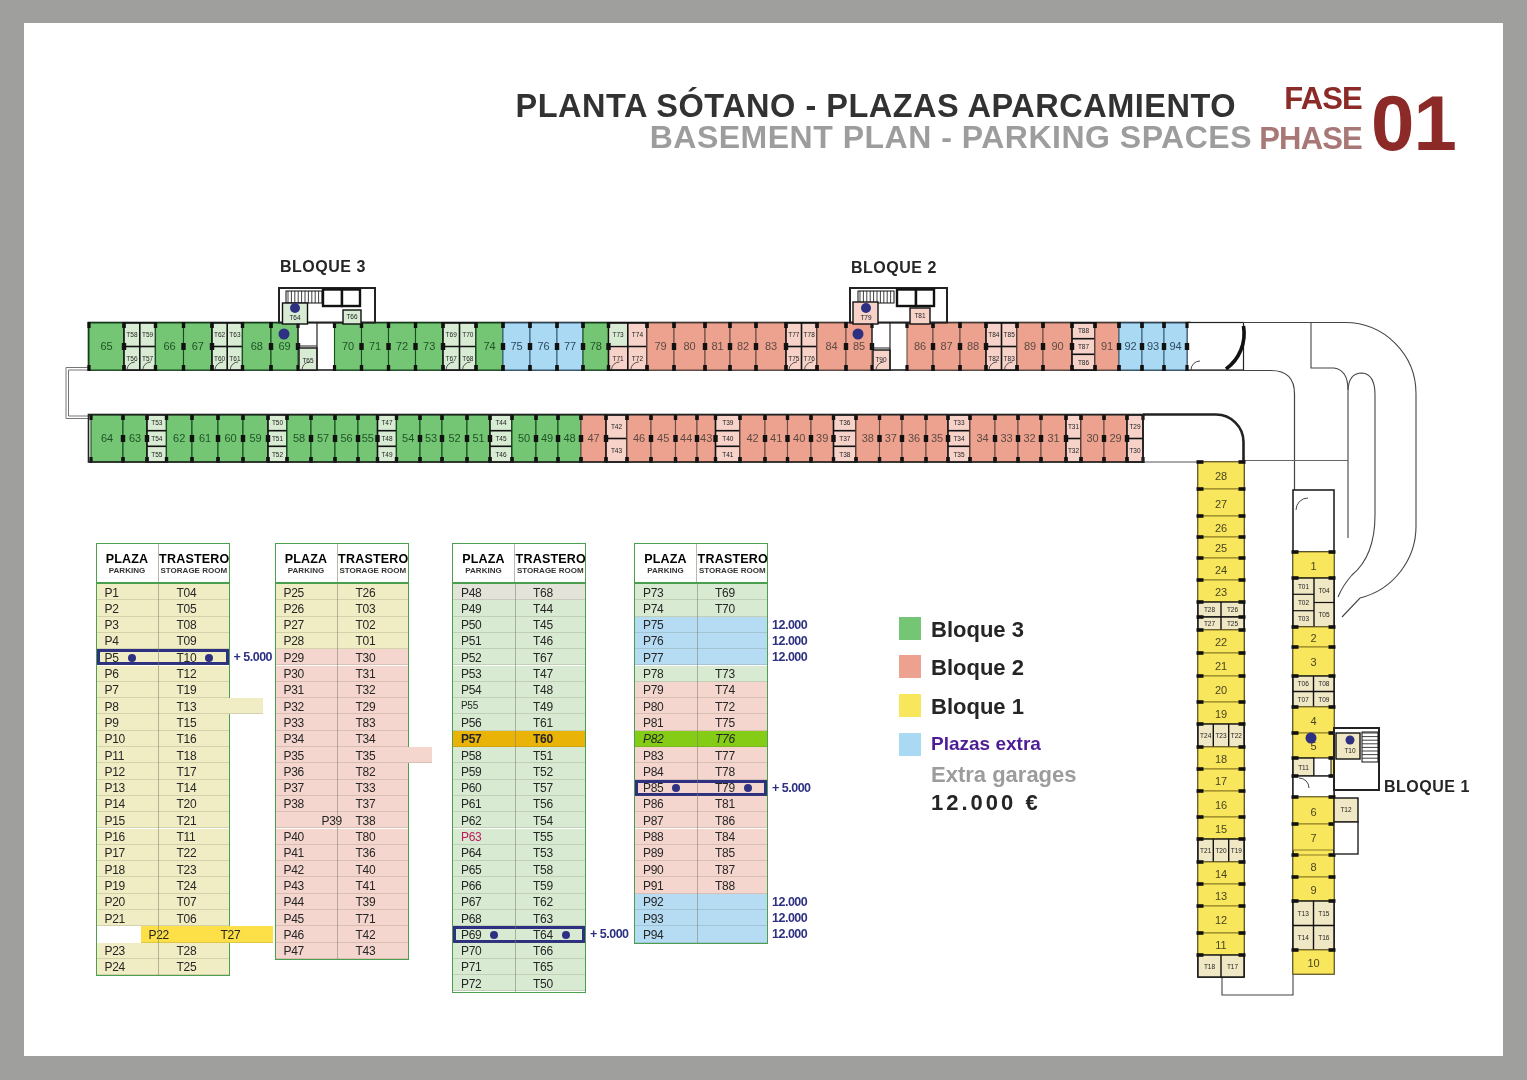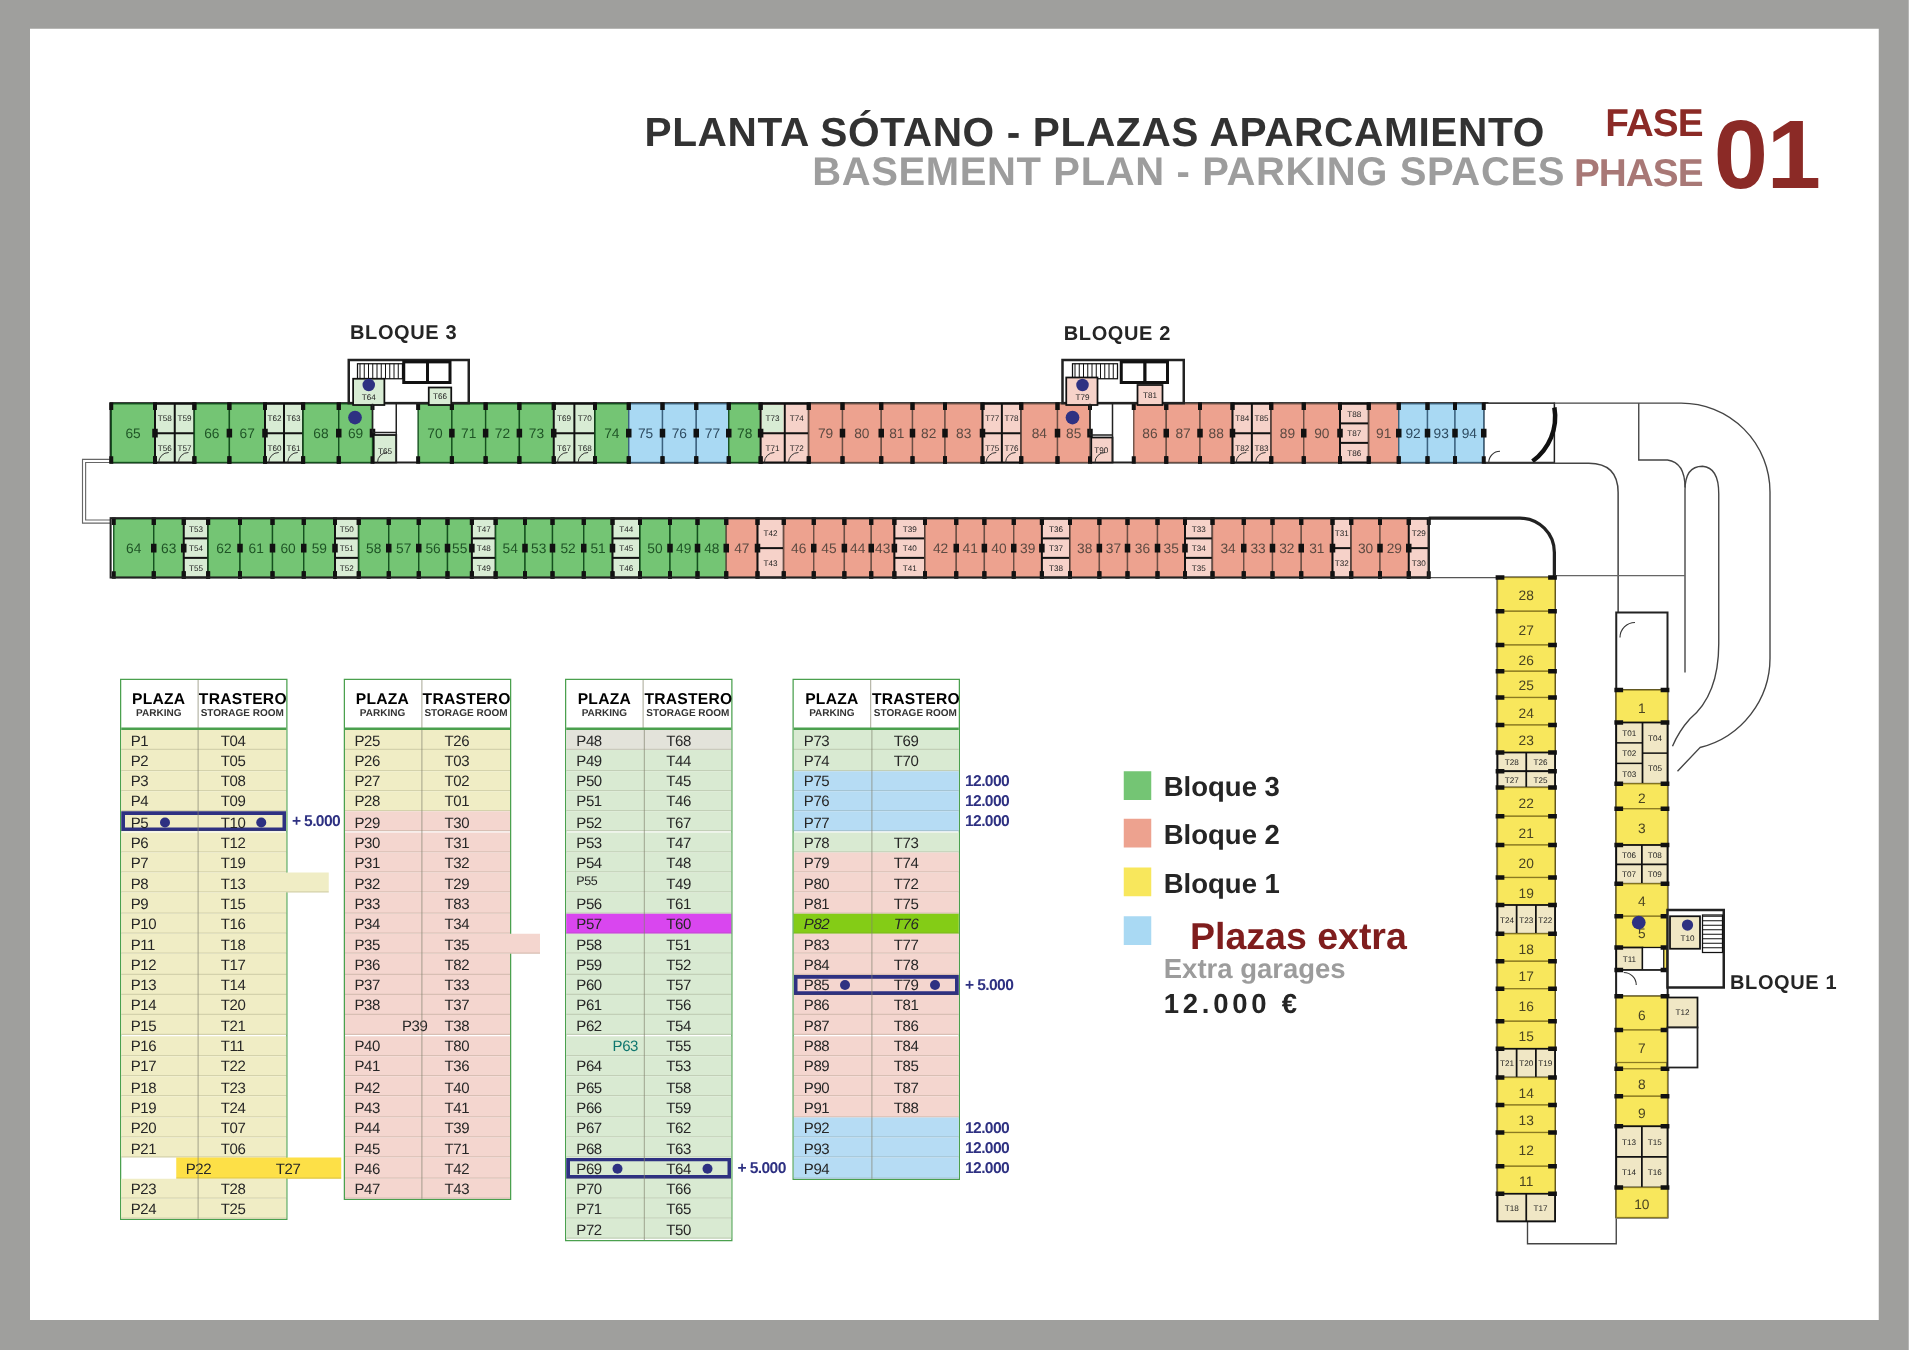--- a/index.html
+++ b/index.html
@@ -1693,21 +1693,21 @@
 <div style="position:absolute;left:0;top:154.1px;width:100%;height:16.3px;background:#d9ead2;">
       <div style="position:absolute;left:8px;top:1.5px;font-size:10px;letter-spacing:-0.3px;color:#262626;">P55</div>
       <div style="position:absolute;left:80px;top:1.5px;font-size:12px;letter-spacing:-0.3px;color:#262626;">T49</div>
       <div style="position:absolute;left:0;bottom:0;width:100%;border-bottom:1px solid rgba(90,90,60,0.18);"></div>
     </div>
 <div style="position:absolute;left:0;top:170.4px;width:100%;height:16.3px;background:#d9ead2;">
       <div style="position:absolute;left:8px;top:1.5px;font-size:12px;letter-spacing:-0.3px;color:#262626;">P56</div>
       <div style="position:absolute;left:80px;top:1.5px;font-size:12px;letter-spacing:-0.3px;color:#262626;">T61</div>
       <div style="position:absolute;left:0;bottom:0;width:100%;border-bottom:1px solid rgba(90,90,60,0.18);"></div>
     </div>
-<div style="position:absolute;left:0;top:186.7px;width:100%;height:16.3px;background:#d946ef;">
+<div style="position:absolute;left:0;top:186.7px;width:100%;height:16.3px;background:#eab308;font-weight:bold;">
       <div style="position:absolute;left:8px;top:1.5px;font-size:12px;letter-spacing:-0.3px;color:#262626;">P57</div>
       <div style="position:absolute;left:80px;top:1.5px;font-size:12px;letter-spacing:-0.3px;color:#262626;">T60</div>
       <div style="position:absolute;left:0;bottom:0;width:100%;border-bottom:1px solid rgba(90,90,60,0.18);"></div>
     </div>
 <div style="position:absolute;left:0;top:203.0px;width:100%;height:16.3px;background:#d9ead2;">
       <div style="position:absolute;left:8px;top:1.5px;font-size:12px;letter-spacing:-0.3px;color:#262626;">P58</div>
       <div style="position:absolute;left:80px;top:1.5px;font-size:12px;letter-spacing:-0.3px;color:#262626;">T51</div>
       <div style="position:absolute;left:0;bottom:0;width:100%;border-bottom:1px solid rgba(90,90,60,0.18);"></div>
     </div>
 <div style="position:absolute;left:0;top:219.3px;width:100%;height:16.3px;background:#d9ead2;">
@@ -1724,21 +1724,21 @@
       <div style="position:absolute;left:8px;top:1.5px;font-size:12px;letter-spacing:-0.3px;color:#262626;">P61</div>
       <div style="position:absolute;left:80px;top:1.5px;font-size:12px;letter-spacing:-0.3px;color:#262626;">T56</div>
       <div style="position:absolute;left:0;bottom:0;width:100%;border-bottom:1px solid rgba(90,90,60,0.18);"></div>
     </div>
 <div style="position:absolute;left:0;top:268.2px;width:100%;height:16.3px;background:#d9ead2;">
       <div style="position:absolute;left:8px;top:1.5px;font-size:12px;letter-spacing:-0.3px;color:#262626;">P62</div>
       <div style="position:absolute;left:80px;top:1.5px;font-size:12px;letter-spacing:-0.3px;color:#262626;">T54</div>
       <div style="position:absolute;left:0;bottom:0;width:100%;border-bottom:1px solid rgba(90,90,60,0.18);"></div>
     </div>
 <div style="position:absolute;left:0;top:284.5px;width:100%;height:16.3px;background:#d9ead2;">
-      <div style="position:absolute;left:8px;top:1.5px;font-size:12px;letter-spacing:-0.3px;color:#0f766e;margin-left:29px;">P63</div>
+      <div style="position:absolute;left:8px;top:1.5px;font-size:12px;letter-spacing:-0.3px;color:#be185d;">P63</div>
       <div style="position:absolute;left:80px;top:1.5px;font-size:12px;letter-spacing:-0.3px;color:#262626;">T55</div>
       <div style="position:absolute;left:0;bottom:0;width:100%;border-bottom:1px solid rgba(90,90,60,0.18);"></div>
     </div>
 <div style="position:absolute;left:0;top:300.8px;width:100%;height:16.3px;background:#d9ead2;">
       <div style="position:absolute;left:8px;top:1.5px;font-size:12px;letter-spacing:-0.3px;color:#262626;">P64</div>
       <div style="position:absolute;left:80px;top:1.5px;font-size:12px;letter-spacing:-0.3px;color:#262626;">T53</div>
       <div style="position:absolute;left:0;bottom:0;width:100%;border-bottom:1px solid rgba(90,90,60,0.18);"></div>
     </div>
 <div style="position:absolute;left:0;top:317.1px;width:100%;height:16.3px;background:#d9ead2;">
       <div style="position:absolute;left:8px;top:1.5px;font-size:12px;letter-spacing:-0.3px;color:#262626;">P65</div>
@@ -1924,17 +1924,17 @@
 <div style="position:absolute;left:899px;top:655px;width:22px;height:23px;background:#eda28f;"></div>
 
 <div style="position:absolute;left:931px;top:655px;font-size:22px;font-weight:bold;color:#252525;">Bloque 2</div>
 
 <div style="position:absolute;left:899px;top:694px;width:22px;height:23px;background:#f8e75c;"></div>
 
 <div style="position:absolute;left:931px;top:694px;font-size:22px;font-weight:bold;color:#252525;">Bloque 1</div>
 
 <div style="position:absolute;left:899px;top:733px;width:22px;height:23px;background:#a9d9f3;"></div>
 
-<div style="position:absolute;left:931px;top:733px;font-size:30px;font-weight:bold;color:#7f1d1d;margin-left:21px;">Plazas extra</div>
+<div style="position:absolute;left:931px;top:733px;font-size:19px;font-weight:bold;color:#4c1d95;">Plazas extra</div>
 
 <div style="position:absolute;left:931px;top:762px;font-size:22px;font-weight:bold;color:#9c9c9c;">Extra garages</div>
 
 <div style="position:absolute;left:931px;top:790px;font-size:22px;font-weight:bold;letter-spacing:3px;color:#252525;">12.000 €</div>
 
 </body></html>

